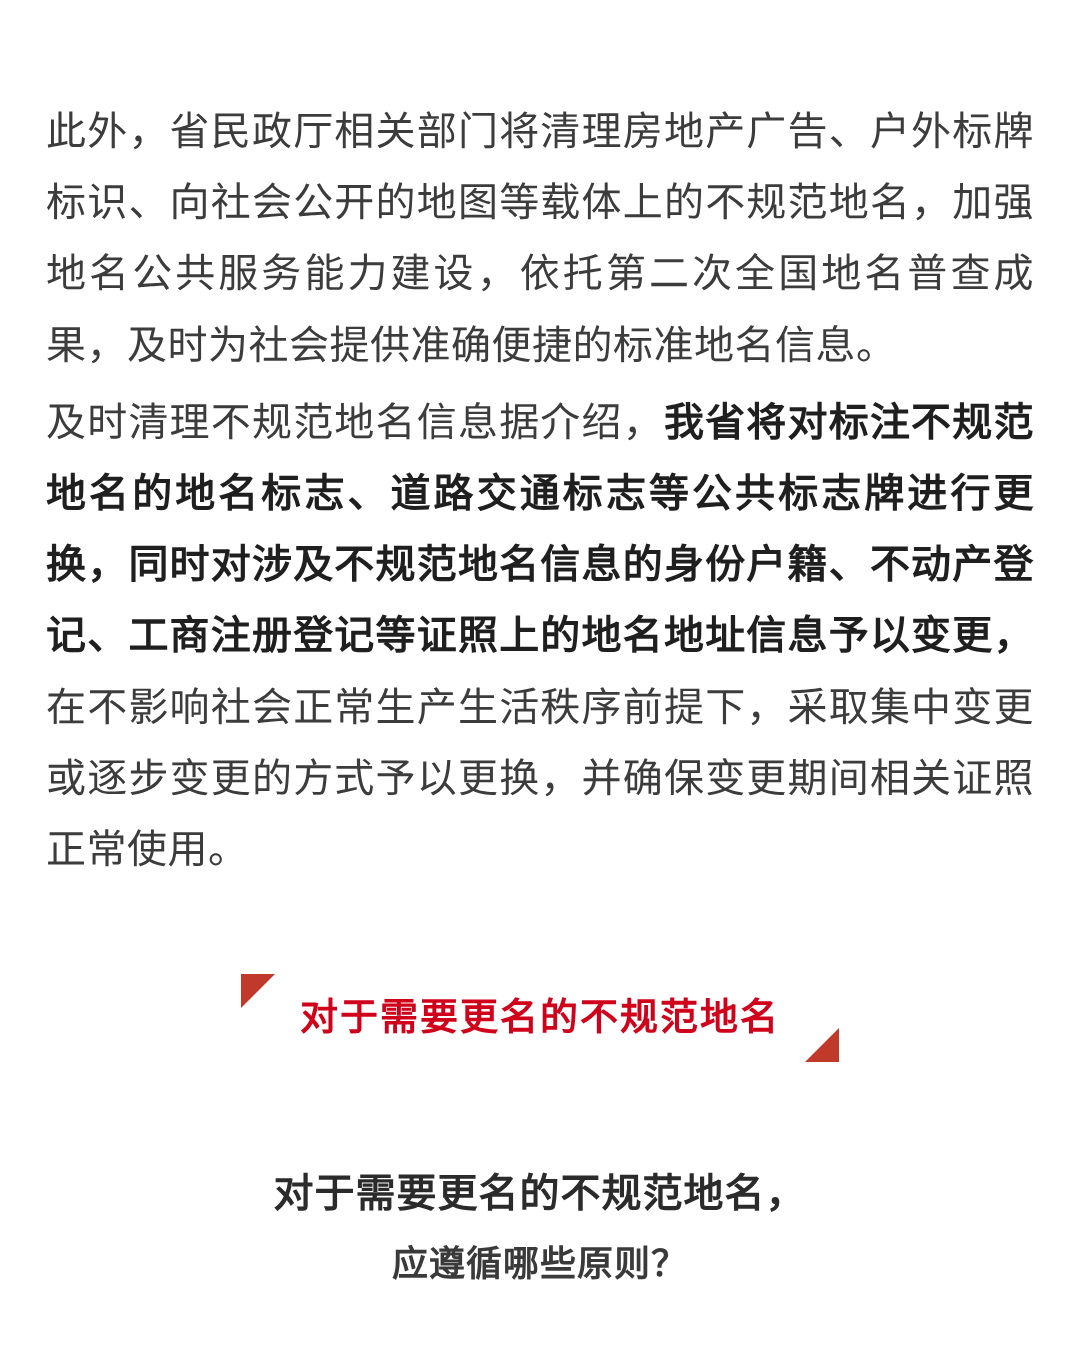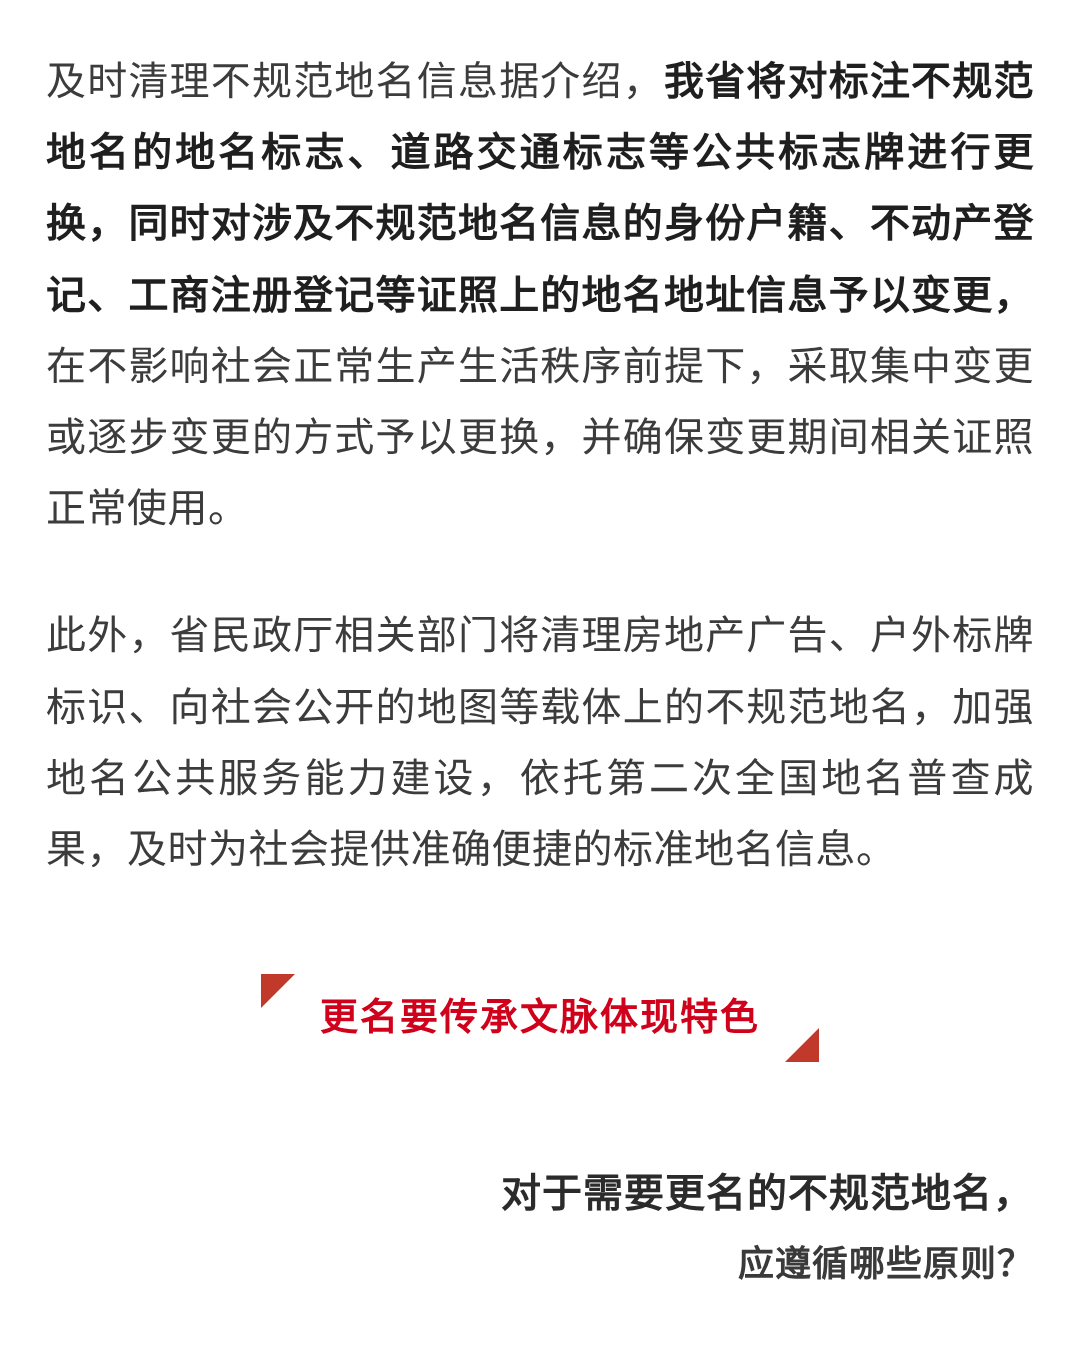--- a/index.html
+++ b/index.html
@@ -75,21 +75,21 @@
     position: absolute;
     bottom: -3px;
     right: -3px;
     width: 0;
     height: 0;
     border-bottom: 34px solid #c0392b;
     border-left: 34px solid transparent;
   }
   .question-block {
     margin-top: 104px;
-    text-align: right;
+    text-align: center;
   }
   .q-line-1 {
     font-size: 40px;
     font-weight: bold;
     color: #2b2b2b;
     letter-spacing: 1px;
     line-height: 1.5;
   }
   .q-line-2 {
     margin-top: 14px;
@@ -98,29 +98,29 @@
     color: #3a3a3a;
     letter-spacing: 1px;
     line-height: 1.5;
   }
 </style>
 </head>
 <body>
 
 <div class="page">
 
+  <p class="para para-2">此外，省民政厅相关部门将清理房地产广告、户外标牌标识、向社会公开的地图等载体上的不规范地名，加强地名公共服务能力建设，依托第二次全国地名普查成果，及时为社会提供准确便捷的标准地名信息。</p>
+
   <p class="para para-1"><span>及时清理不规范地名信息据介绍，</span><span class="bold">我省将对标注不规范地名的地名标志、道路交通标志等公共标志牌进行更换，同时对涉及不规范地名信息的身份户籍、不动产登记、工商注册登记等证照上的地名地址信息予以变更，</span><span>在不影响社会正常生产生活秩序前提下，采取集中变更或逐步变更的方式予以更换，并确保变更期间相关证照正常使用。</span></p>
-
-  <p class="para para-2">此外，省民政厅相关部门将清理房地产广告、户外标牌标识、向社会公开的地图等载体上的不规范地名，加强地名公共服务能力建设，依托第二次全国地名普查成果，及时为社会提供准确便捷的标准地名信息。</p>
 
   <div class="banner-wrap">
     <div class="banner">
       <span class="corner-tl"></span>
       <span class="corner-br"></span>
-      <div class="banner-inner">更名要传承文脉体现特色</div>
+      <div class="banner-inner">对于需要更名的不规范地名</div>
     </div>
   </div>
 
   <div class="question-block">
     <div class="q-line-1">对于需要更名的不规范地名，</div>
     <div class="q-line-2">应遵循哪些原则？</div>
   </div>
 
 </div>
 

